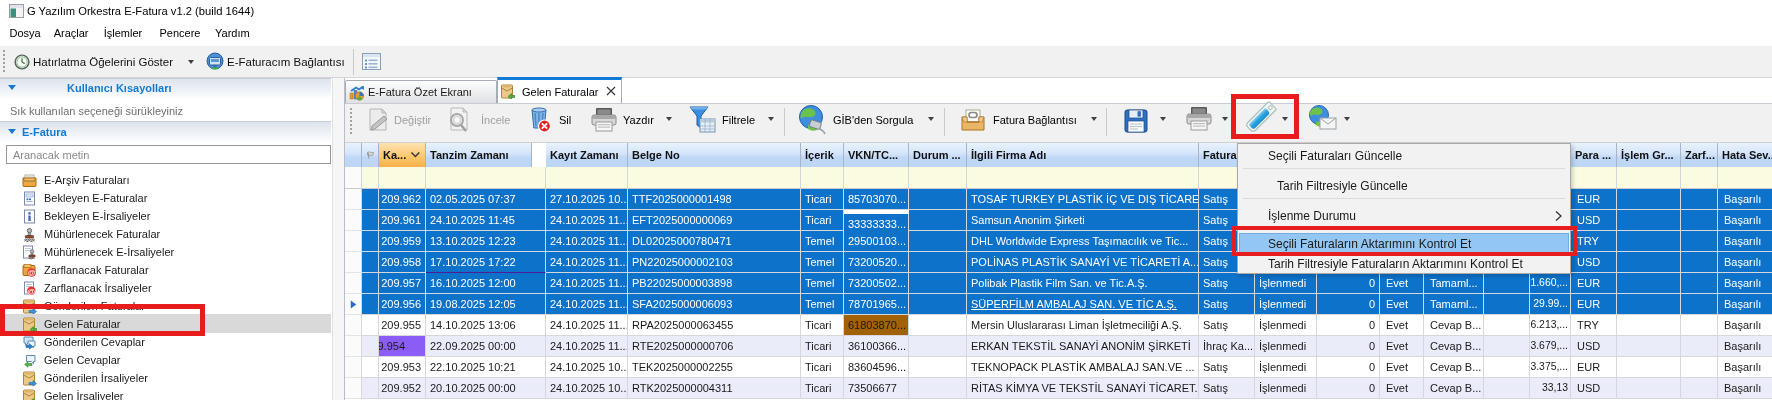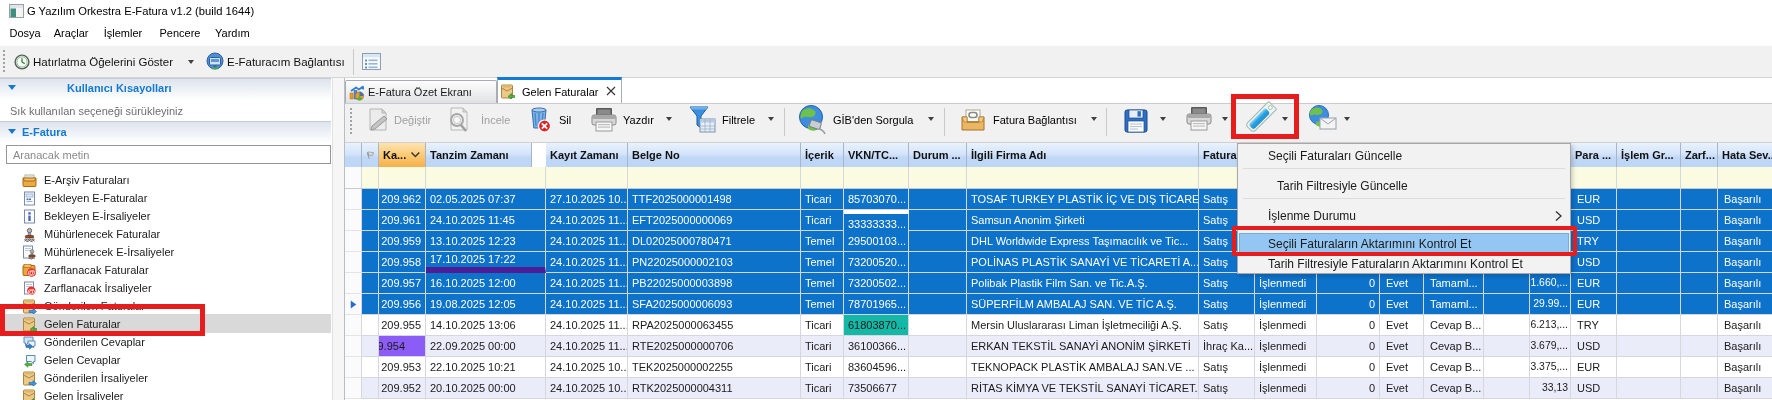--- a/index.html
+++ b/index.html
@@ -413,21 +413,21 @@
 <div class="c selrow" style="left:1424px;top:231px;width:60px;height:21px;text-align:left;padding-left:6px;padding-right:4px;border-bottom:1px solid #d5d7dd;">Tamaml...</div>
 <div class="c selrow" style="left:1484px;top:231px;width:46px;height:21px;text-align:left;padding-left:4px;padding-right:4px;border-bottom:1px solid #d5d7dd;"></div>
 <div class="c selrow right" style="left:1530px;top:231px;width:41px;height:21px;text-align:right;padding-right:2px;padding-left:2px;border-bottom:1px solid #d5d7dd;font-size:10.4px;"></div>
 <div class="c selrow" style="left:1571px;top:231px;width:46px;height:21px;text-align:left;padding-left:6px;padding-right:4px;border-bottom:1px solid #d5d7dd;">TRY</div>
 <div class="c selrow" style="left:1617px;top:231px;width:64px;height:21px;text-align:left;padding-left:4px;padding-right:4px;border-bottom:1px solid #d5d7dd;"></div>
 <div class="c selrow" style="left:1681px;top:231px;width:37px;height:21px;text-align:left;padding-left:4px;padding-right:4px;border-bottom:1px solid #d5d7dd;"></div>
 <div class="c selrow" style="left:1718px;top:231px;width:72px;height:21px;text-align:left;padding-left:6px;padding-right:4px;border-bottom:1px solid #d5d7dd;">Başarılı</div>
 <div class="c " style="left:345px;top:252px;width:17px;height:21px;text-align:left;padding-left:0px;padding-right:4px;background:#fbfbfb;border-bottom:1px solid #e4e4e4;"></div>
 <div class="c selrow" style="left:362px;top:252px;width:17px;height:21px;text-align:left;padding-left:4px;padding-right:4px;border-bottom:1px solid #d5d7dd;"></div>
 <div class="c selrow right" style="left:379px;top:252px;width:47px;height:21px;text-align:right;padding-right:4px;padding-left:2px;border-bottom:1px solid #d5d7dd;">209.958</div>
-<div class="c selrow" style="left:426px;top:252px;width:120px;height:21px;text-align:left;padding-left:4px;padding-right:4px;border-bottom:6px solid #4c1d95;">17.10.2025 17:22</div>
+<div class="c selrow" style="left:426px;top:252px;width:120px;height:21px;text-align:left;padding-left:4px;padding-right:4px;border-bottom:1px solid #4c1d95;">17.10.2025 17:22</div>
 <div class="c selrow" style="left:546px;top:252px;width:82px;height:21px;text-align:left;padding-left:4px;padding-right:4px;border-bottom:1px solid #d5d7dd;">24.10.2025 11...</div>
 <div class="c selrow" style="left:628px;top:252px;width:173px;height:21px;text-align:left;padding-left:4px;padding-right:4px;border-bottom:1px solid #d5d7dd;">PN22025000002103</div>
 <div class="c selrow" style="left:801px;top:252px;width:43px;height:21px;text-align:left;padding-left:4px;padding-right:4px;border-bottom:1px solid #d5d7dd;">Temel</div>
 <div class="c selrow" style="left:844px;top:252px;width:65px;height:21px;text-align:left;padding-left:4px;padding-right:4px;border-bottom:1px solid #d5d7dd;">73200520...</div>
 <div class="c selrow" style="left:909px;top:252px;width:58px;height:21px;text-align:left;padding-left:4px;padding-right:4px;border-bottom:1px solid #d5d7dd;"></div>
 <div class="c selrow" style="left:967px;top:252px;width:232px;height:21px;text-align:left;padding-left:4px;padding-right:4px;border-bottom:1px solid #d5d7dd;">POLİNAS PLASTİK SANAYİ VE TİCARETİ A...</div>
 <div class="c selrow" style="left:1199px;top:252px;width:56px;height:21px;text-align:left;padding-left:4px;padding-right:4px;border-bottom:1px solid #d5d7dd;">Satış</div>
 <div class="c selrow" style="left:1255px;top:252px;width:62px;height:21px;text-align:left;padding-left:4px;padding-right:4px;border-bottom:1px solid #d5d7dd;">İşlenmedi</div>
 <div class="c selrow right" style="left:1317px;top:252px;width:63px;height:21px;text-align:right;padding-right:4px;padding-left:2px;border-bottom:1px solid #d5d7dd;">0</div>
 <div class="c selrow" style="left:1380px;top:252px;width:44px;height:21px;text-align:left;padding-left:6px;padding-right:4px;border-bottom:1px solid #d5d7dd;">Evet</div>
@@ -465,40 +465,40 @@
     </svg>
   </div>
 <div class="c selrow" style="left:362px;top:294px;width:17px;height:21px;text-align:left;padding-left:4px;padding-right:4px;border-bottom:1px solid #d5d7dd;"></div>
 <div class="c selrow right" style="left:379px;top:294px;width:47px;height:21px;text-align:right;padding-right:4px;padding-left:2px;border-bottom:1px solid #d5d7dd;">209.956</div>
 <div class="c selrow" style="left:426px;top:294px;width:120px;height:21px;text-align:left;padding-left:4px;padding-right:4px;border-bottom:1px solid #d5d7dd;">19.08.2025 12:05</div>
 <div class="c selrow" style="left:546px;top:294px;width:82px;height:21px;text-align:left;padding-left:4px;padding-right:4px;border-bottom:1px solid #d5d7dd;">24.10.2025 11...</div>
 <div class="c selrow" style="left:628px;top:294px;width:173px;height:21px;text-align:left;padding-left:4px;padding-right:4px;border-bottom:1px solid #d5d7dd;">SFA2025000006093</div>
 <div class="c selrow" style="left:801px;top:294px;width:43px;height:21px;text-align:left;padding-left:4px;padding-right:4px;border-bottom:1px solid #d5d7dd;">Temel</div>
 <div class="c selrow" style="left:844px;top:294px;width:65px;height:21px;text-align:left;padding-left:4px;padding-right:4px;border-bottom:1px solid #d5d7dd;">78701965...</div>
 <div class="c selrow" style="left:909px;top:294px;width:58px;height:21px;text-align:left;padding-left:4px;padding-right:4px;border-bottom:1px solid #d5d7dd;"></div>
-<div class="c selrow" style="left:967px;top:294px;width:232px;height:21px;text-align:left;padding-left:4px;padding-right:4px;border-bottom:1px solid #d5d7dd;">SÜPERFİLM AMBALAJ SAN. VE TİC A.Ş.</div>
+<div class="c selrow" style="left:967px;top:294px;width:232px;height:21px;text-align:left;padding-left:4px;padding-right:4px;border-bottom:1px solid #d5d7dd;text-decoration:underline;">SÜPERFİLM AMBALAJ SAN. VE TİC A.Ş.</div>
 <div class="c selrow" style="left:1199px;top:294px;width:56px;height:21px;text-align:left;padding-left:4px;padding-right:4px;border-bottom:1px solid #d5d7dd;">Satış</div>
 <div class="c selrow" style="left:1255px;top:294px;width:62px;height:21px;text-align:left;padding-left:4px;padding-right:4px;border-bottom:1px solid #d5d7dd;">İşlenmedi</div>
 <div class="c selrow right" style="left:1317px;top:294px;width:63px;height:21px;text-align:right;padding-right:4px;padding-left:2px;border-bottom:1px solid #d5d7dd;">0</div>
 <div class="c selrow" style="left:1380px;top:294px;width:44px;height:21px;text-align:left;padding-left:6px;padding-right:4px;border-bottom:1px solid #d5d7dd;">Evet</div>
 <div class="c selrow" style="left:1424px;top:294px;width:60px;height:21px;text-align:left;padding-left:6px;padding-right:4px;border-bottom:1px solid #d5d7dd;">Tamaml...</div>
 <div class="c selrow" style="left:1484px;top:294px;width:46px;height:21px;text-align:left;padding-left:4px;padding-right:4px;border-bottom:1px solid #d5d7dd;"></div>
 <div class="c selrow right" style="left:1530px;top:294px;width:41px;height:21px;text-align:right;padding-right:2px;padding-left:2px;border-bottom:1px solid #d5d7dd;font-size:10.4px;">29.99...</div>
 <div class="c selrow" style="left:1571px;top:294px;width:46px;height:21px;text-align:left;padding-left:6px;padding-right:4px;border-bottom:1px solid #d5d7dd;">EUR</div>
 <div class="c selrow" style="left:1617px;top:294px;width:64px;height:21px;text-align:left;padding-left:4px;padding-right:4px;border-bottom:1px solid #d5d7dd;"></div>
 <div class="c selrow" style="left:1681px;top:294px;width:37px;height:21px;text-align:left;padding-left:4px;padding-right:4px;border-bottom:1px solid #d5d7dd;"></div>
 <div class="c selrow" style="left:1718px;top:294px;width:72px;height:21px;text-align:left;padding-left:6px;padding-right:4px;border-bottom:1px solid #d5d7dd;">Başarılı</div>
 <div class="c " style="left:345px;top:315px;width:17px;height:21px;text-align:left;padding-left:0px;padding-right:4px;background:#fbfbfb;border-bottom:1px solid #e4e4e4;"></div>
 <div class="c " style="left:362px;top:315px;width:17px;height:21px;text-align:left;padding-left:4px;padding-right:4px;background:#fff;border-bottom:1px solid #d5d7dd;"></div>
 <div class="c  right" style="left:379px;top:315px;width:47px;height:21px;text-align:right;padding-right:4px;padding-left:2px;background:#fff;border-bottom:1px solid #d5d7dd;">209.955</div>
 <div class="c " style="left:426px;top:315px;width:120px;height:21px;text-align:left;padding-left:4px;padding-right:4px;background:#fff;border-bottom:1px solid #d5d7dd;">14.10.2025 13:06</div>
 <div class="c " style="left:546px;top:315px;width:82px;height:21px;text-align:left;padding-left:4px;padding-right:4px;background:#fff;border-bottom:1px solid #d5d7dd;">24.10.2025 11...</div>
 <div class="c " style="left:628px;top:315px;width:173px;height:21px;text-align:left;padding-left:4px;padding-right:4px;background:#fff;border-bottom:1px solid #d5d7dd;">RPA2025000063455</div>
 <div class="c " style="left:801px;top:315px;width:43px;height:21px;text-align:left;padding-left:4px;padding-right:4px;background:#fff;border-bottom:1px solid #d5d7dd;">Ticari</div>
-<div class="c " style="left:844px;top:315px;width:65px;height:21px;text-align:left;padding-left:4px;padding-right:4px;background:#14b8a6;border-bottom:1px solid #d5d7dd;">61803870...</div>
+<div class="c " style="left:844px;top:315px;width:65px;height:21px;text-align:left;padding-left:4px;padding-right:4px;background:#a16207;border-bottom:1px solid #d5d7dd;">61803870...</div>
 <div class="c " style="left:909px;top:315px;width:58px;height:21px;text-align:left;padding-left:4px;padding-right:4px;background:#fff;border-bottom:1px solid #d5d7dd;"></div>
 <div class="c " style="left:967px;top:315px;width:232px;height:21px;text-align:left;padding-left:4px;padding-right:4px;background:#fff;border-bottom:1px solid #d5d7dd;">Mersin Uluslararası Liman İşletmeciliği A.Ş.</div>
 <div class="c " style="left:1199px;top:315px;width:56px;height:21px;text-align:left;padding-left:4px;padding-right:4px;background:#fff;border-bottom:1px solid #d5d7dd;">Satış</div>
 <div class="c " style="left:1255px;top:315px;width:62px;height:21px;text-align:left;padding-left:4px;padding-right:4px;background:#fff;border-bottom:1px solid #d5d7dd;">İşlenmedi</div>
 <div class="c  right" style="left:1317px;top:315px;width:63px;height:21px;text-align:right;padding-right:4px;padding-left:2px;background:#fff;border-bottom:1px solid #d5d7dd;">0</div>
 <div class="c " style="left:1380px;top:315px;width:44px;height:21px;text-align:left;padding-left:6px;padding-right:4px;background:#fff;border-bottom:1px solid #d5d7dd;">Evet</div>
 <div class="c " style="left:1424px;top:315px;width:60px;height:21px;text-align:left;padding-left:6px;padding-right:4px;background:#fff;border-bottom:1px solid #d5d7dd;">Cevap B...</div>
 <div class="c " style="left:1484px;top:315px;width:46px;height:21px;text-align:left;padding-left:4px;padding-right:4px;background:#fff;border-bottom:1px solid #d5d7dd;"></div>
 <div class="c  right" style="left:1530px;top:315px;width:41px;height:21px;text-align:right;padding-right:2px;padding-left:2px;background:#fff;border-bottom:1px solid #d5d7dd;font-size:10.4px;">6.213,...</div>
 <div class="c " style="left:1571px;top:315px;width:46px;height:21px;text-align:left;padding-left:6px;padding-right:4px;background:#fff;border-bottom:1px solid #d5d7dd;">TRY</div>

